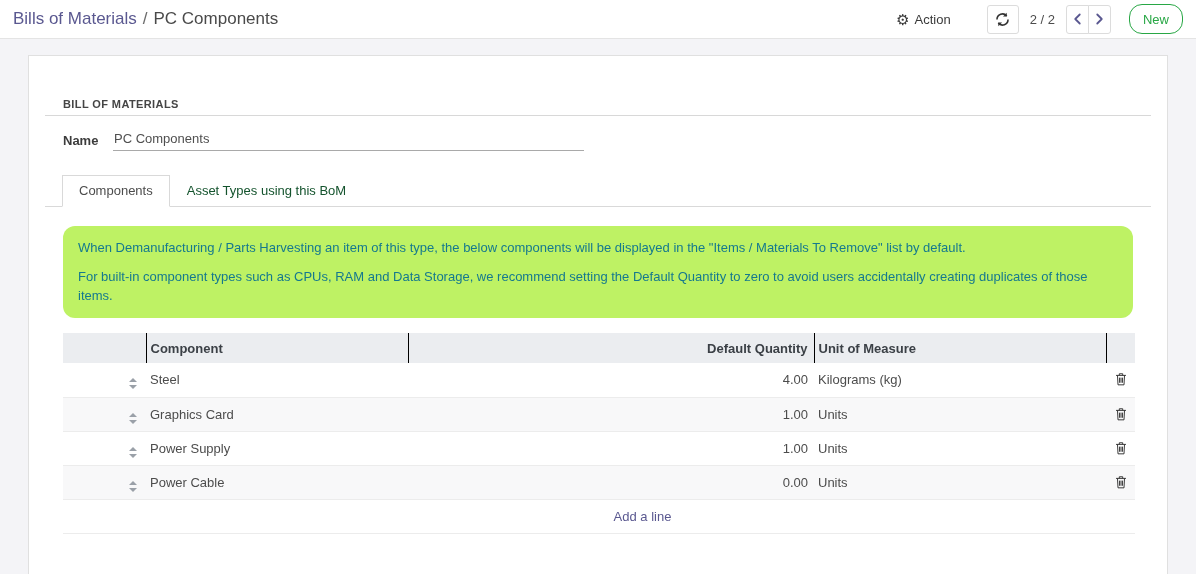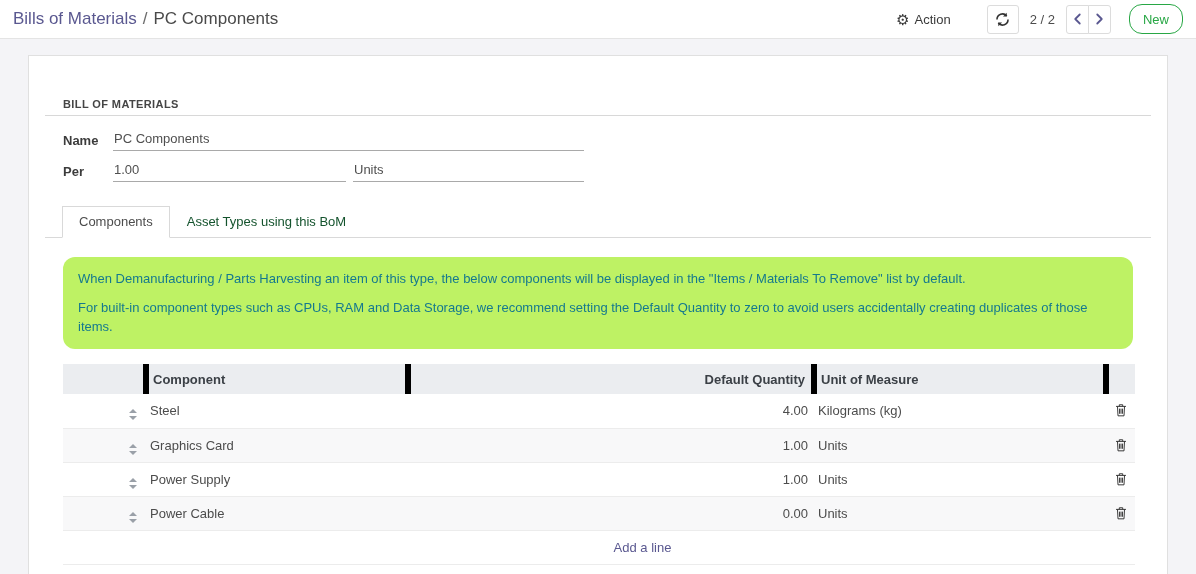--- a/index.html
+++ b/index.html
@@ -78,21 +78,21 @@
   .notice {
     background: #bef264; color: #15798e; padding: 12px 15px 13px; border-radius: 12px; line-height: 19px;
   }
   .notice p { margin-bottom: 10px; }
   .notice p:last-child { margin-bottom: 0; }
 
   
   table { margin-top: 15px; width: 1072px; border-collapse: collapse; table-layout: fixed; }
   thead th {
     background: #ebedf0; height: 30px; font-size: 13px; font-weight: bold; color: #3b4046;
-    text-align: left; padding: 0 5px; border-right: 6px solid #000000;
+    text-align: left; padding: 0 5px; border-right: 1px solid #000000;
   }
   thead th:last-child { border-right: none; }
   thead th.col-qty { text-align: right; padding-right: 6px; }
   thead th.col-component, thead th.col-uom { padding-left: 4px; }
   tbody td { height: 34px; border-bottom: 1px solid #ececec; color: #4c4c4c; margin-left: 44px; }
   tbody tr:nth-child(even) td { background: #f8f8f9; }
   td.cell-handle { text-align: right; padding-right: 9px; }
   td.cell-component { padding-left: 4px; }
   td.cell-qty { text-align: right; padding-right: 6px; }
   td.cell-uom { padding-left: 4px; }
@@ -152,25 +152,20 @@
 
 <main class="card">
   <div class="section-heading">BILL OF MATERIALS</div>
   <hr class="sep-line">
 
   <div class="form-fields">
     <div class="field-row">
       <label>Name</label>
       <input class="inp name-inp" value="PC Components" style="">
     </div>
-    <div class="field-row">
-      <label>Per</label>
-      <input class="inp qty-inp" value="1.00" style="">
-      <input class="inp unit-inp" value="Units" style="">
-    </div>
   </div>
 
   <div class="tabbar">
     <div class="tab active">Components</div>
     <div class="tab">Asset Types using this BoM</div>
   </div>
 
   <div class="tab-content">
     <div class="notice">
       <p>When Demanufacturing / Parts Harvesting an item of this type, the below components will be displayed in the "Items / Materials To Remove" list by default.</p>

